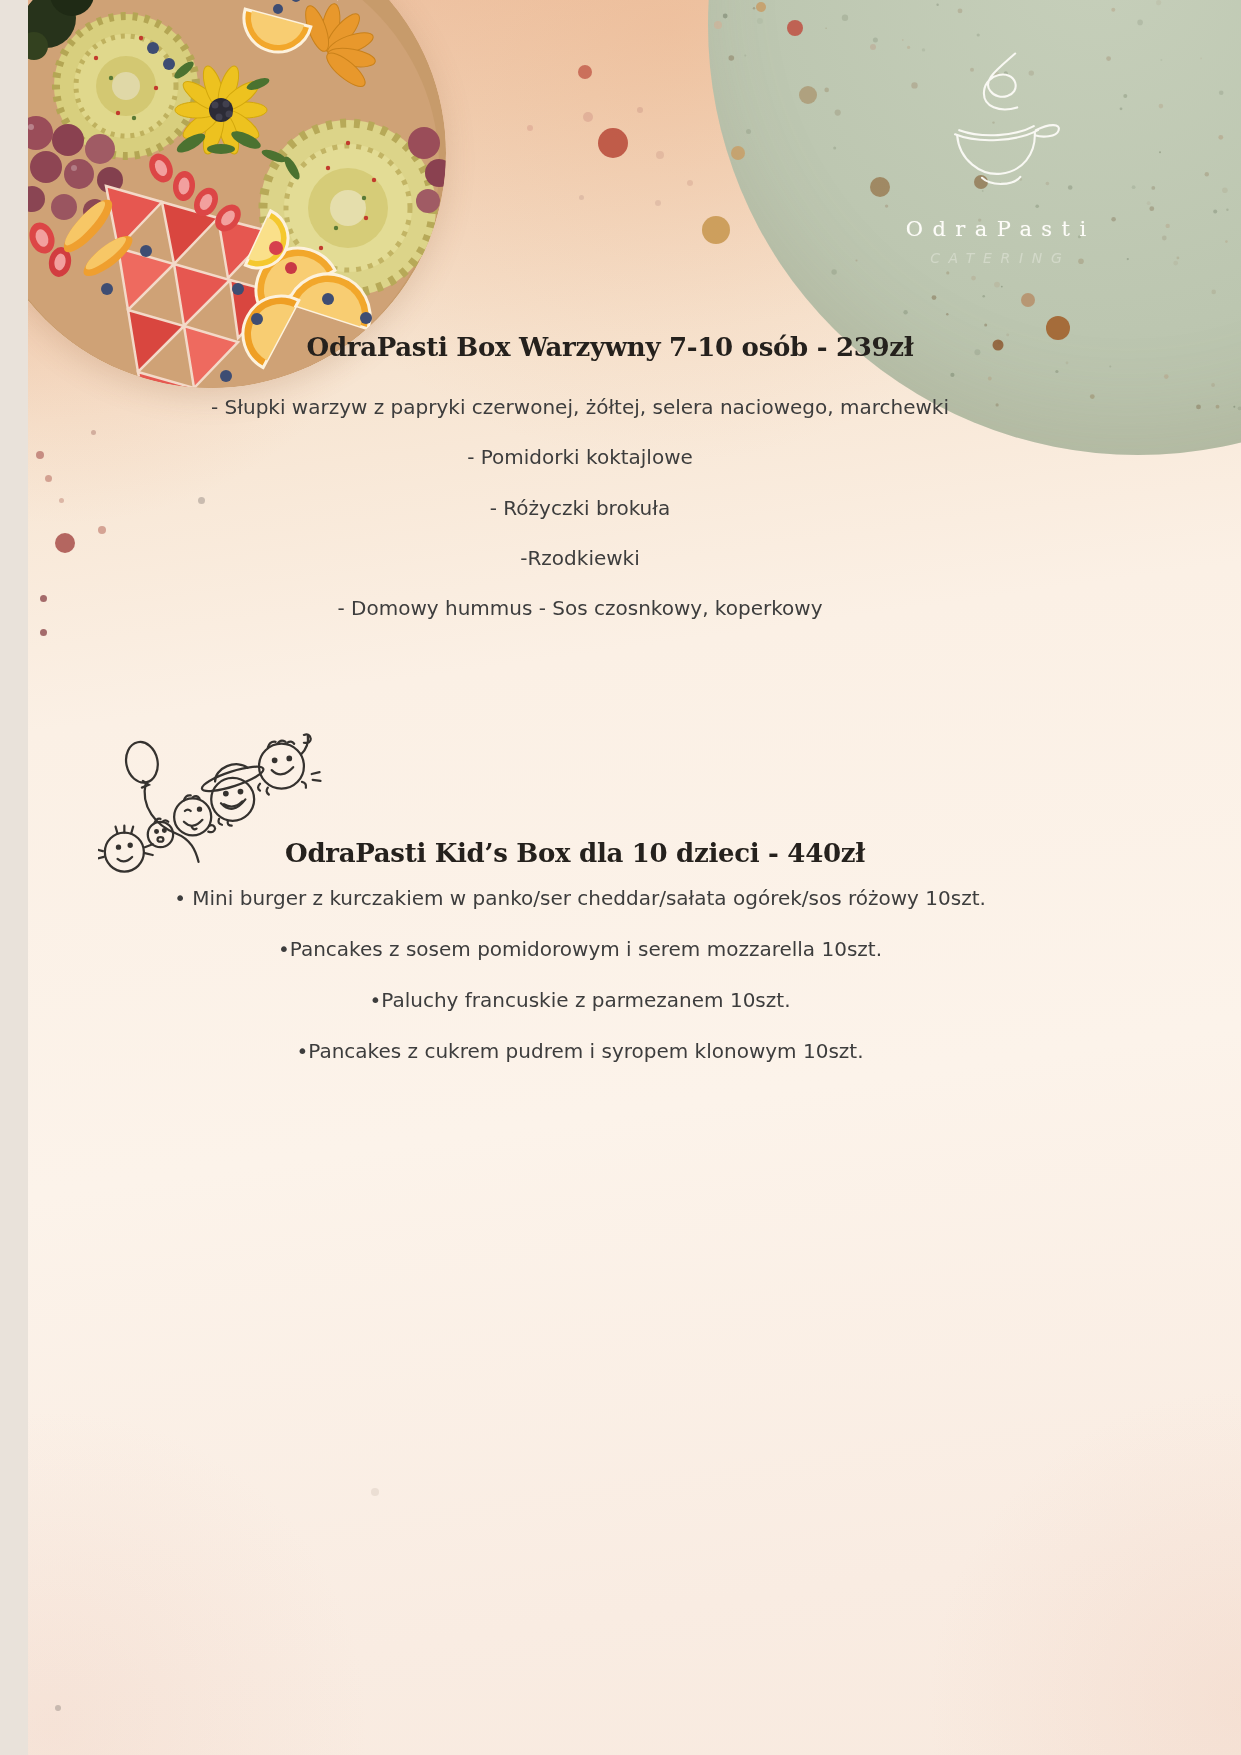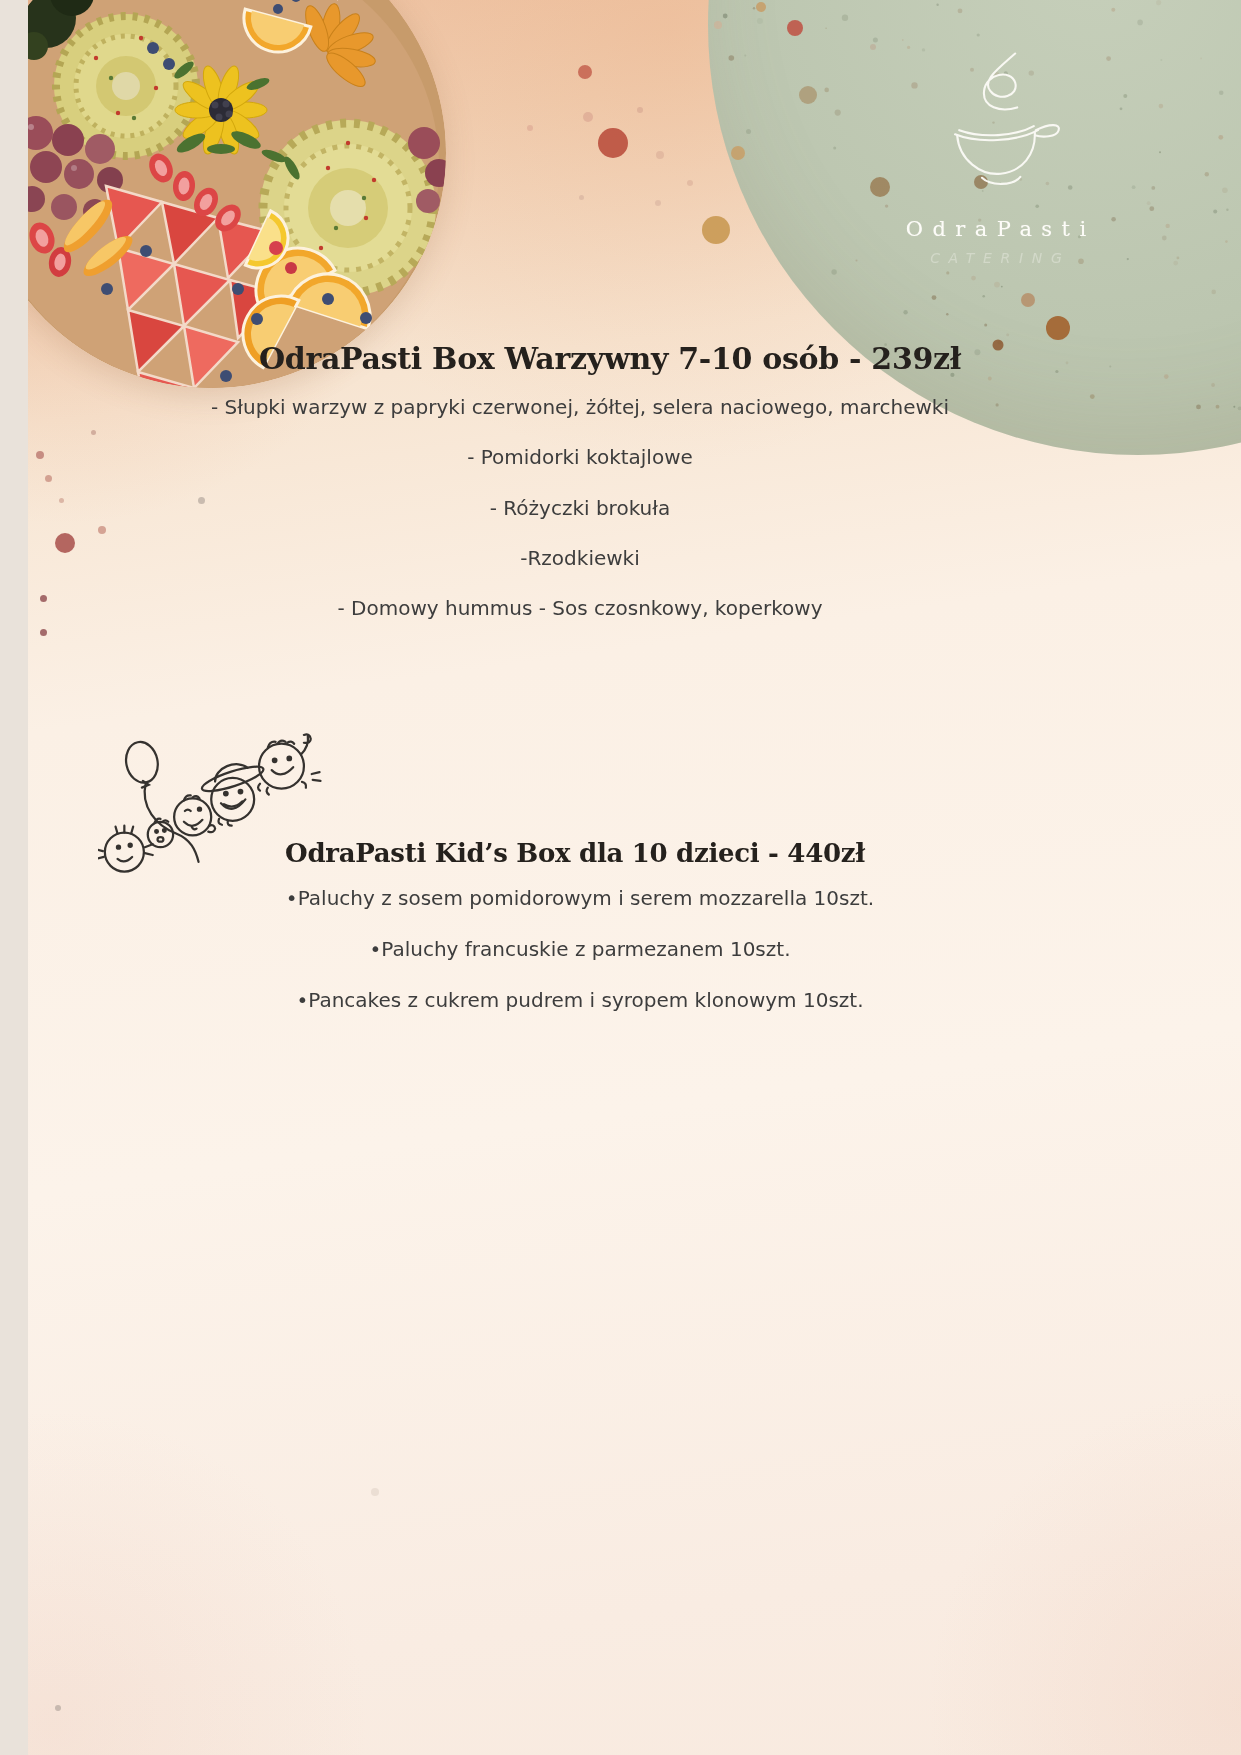--- a/index.html
+++ b/index.html
@@ -20,21 +20,21 @@
   .logo svg{width:145px;height:160px;opacity:.95}
   .brand-name{font-family:"DejaVu Serif",serif;font-size:21px;letter-spacing:.45em;text-indent:.45em;margin-top:8px;color:#fdfcf8;text-shadow:0 0 1px rgba(255,255,255,.4);}
   .brand-tagline{font-size:14px;font-style:italic;letter-spacing:.62em;text-indent:.62em;opacity:.33;margin-top:9px;}
   
   .fruit{position:absolute;left:-52px;top:-82px;width:470px;height:470px;border-radius:50%;overflow:hidden;
     box-shadow:0 8px 30px rgba(140,90,50,.18);}
   .fruit svg{display:block}
   
   .content{position:absolute;inset:0;color:#3d3d3d;}
   .title{position:absolute;font-family:"DejaVu Serif",serif;font-weight:700;color:#25211d;text-align:center;letter-spacing:-.3px;}
-  .title1{top:317px;left:0;width:1164px;font-size:30px;line-height:34px;}
+  .title1{top:308px;left:0;width:1164px;font-size:26px;line-height:34px;}
   .title2{top:814px;left:0;width:1094px;font-size:26px;line-height:34px;}
   .items{position:absolute;left:0;width:1104px;}
   .items1{top:382px}
   .items2{top:872px}
   .items p{height:50.3px;margin:0;display:flex;align-items:center;justify-content:center;font-size:20px;color:#3d3d3d;white-space:pre;}
   .items2 p{height:51px}
   .doodle{position:absolute;left:70px;top:733px;width:244px;height:164px;}
   .dot{position:absolute;border-radius:50%;pointer-events:none;}
 </style>
 </head>
@@ -496,20 +496,21 @@
         <path d="M208,22 C214,16 216,10 215,3"></path>
           <path d="M211,2 q6,-2 7,4 q0,5 -7,4"></path>
         <path d="M166,52 q-4,4 0,7 M174,56 q-3,4 1,7 M209,50 q5,1 4,6"></path>
         <path d="M219,42 l8,-2 M220,48 l8,1"></path>
       </svg>
     </div>
 
     <section>
       <h2 class="title title2">OdraPasti Kid’s Box dla 10 dzieci - 440zł</h2>
       <div class="items items2">
-          <p>•Paluchy z sosem pomidorowym i serem mozzarella 10szt.</p>
+          <p>• Mini burger z kurczakiem w panko/ser cheddar/sałata ogórek/sos różowy 10szt.</p>
+          <p>•Pancakes z sosem pomidorowym i serem mozzarella 10szt.</p>
           <p>•Paluchy francuskie z parmezanem 10szt.</p>
           <p>•Pancakes z cukrem pudrem i syropem klonowym 10szt.</p>
         </div>
     </section>
 
   </main>
 </div>
 
 </body></html>

